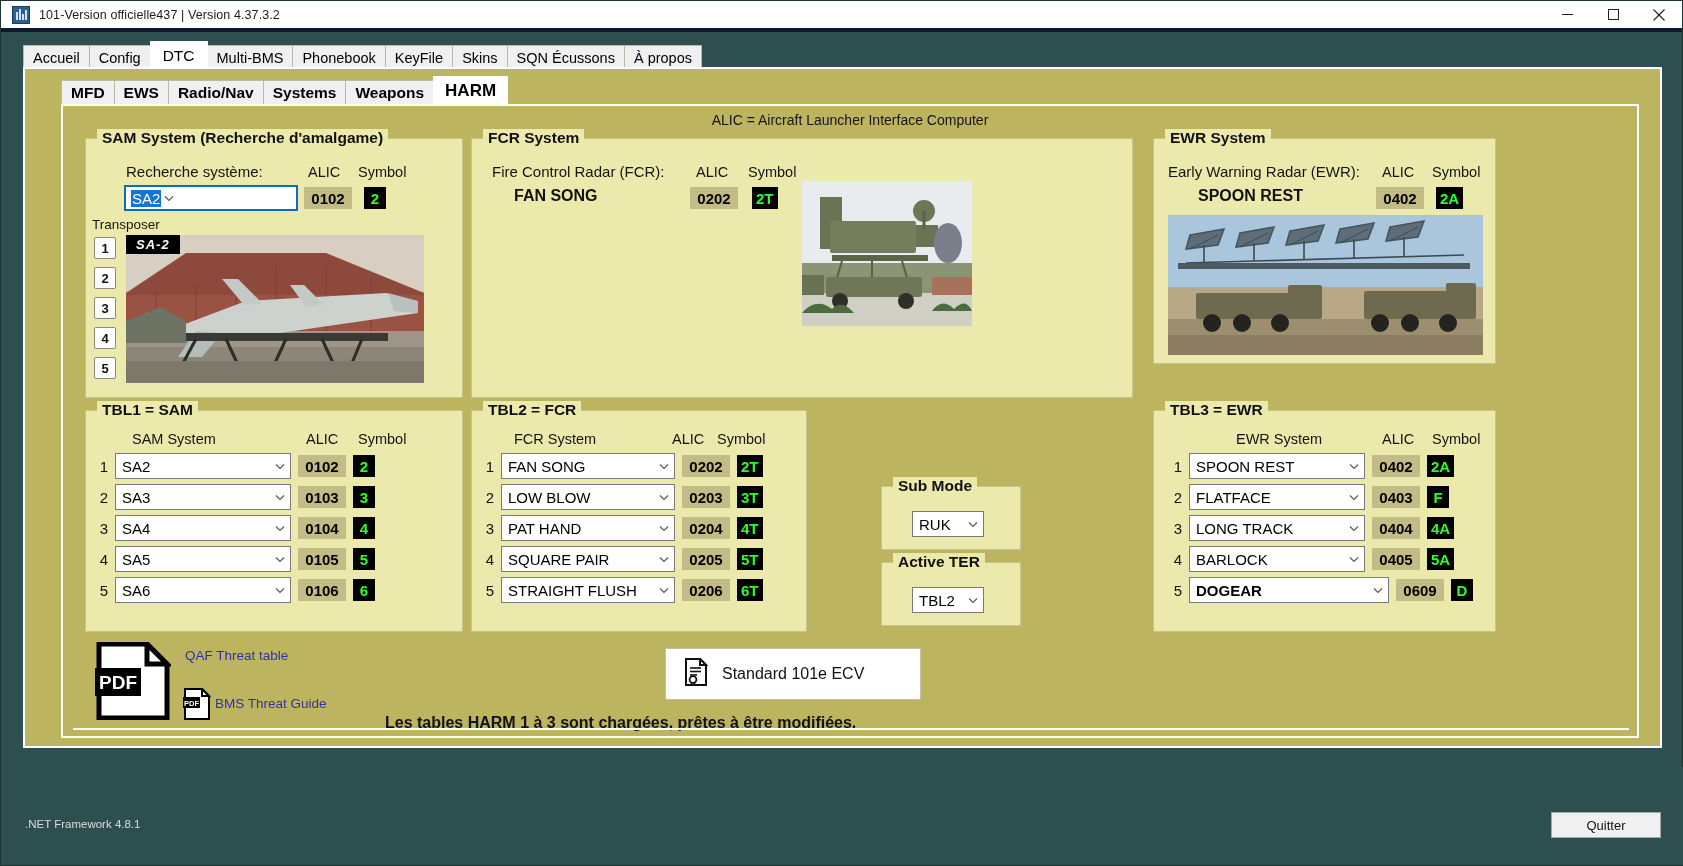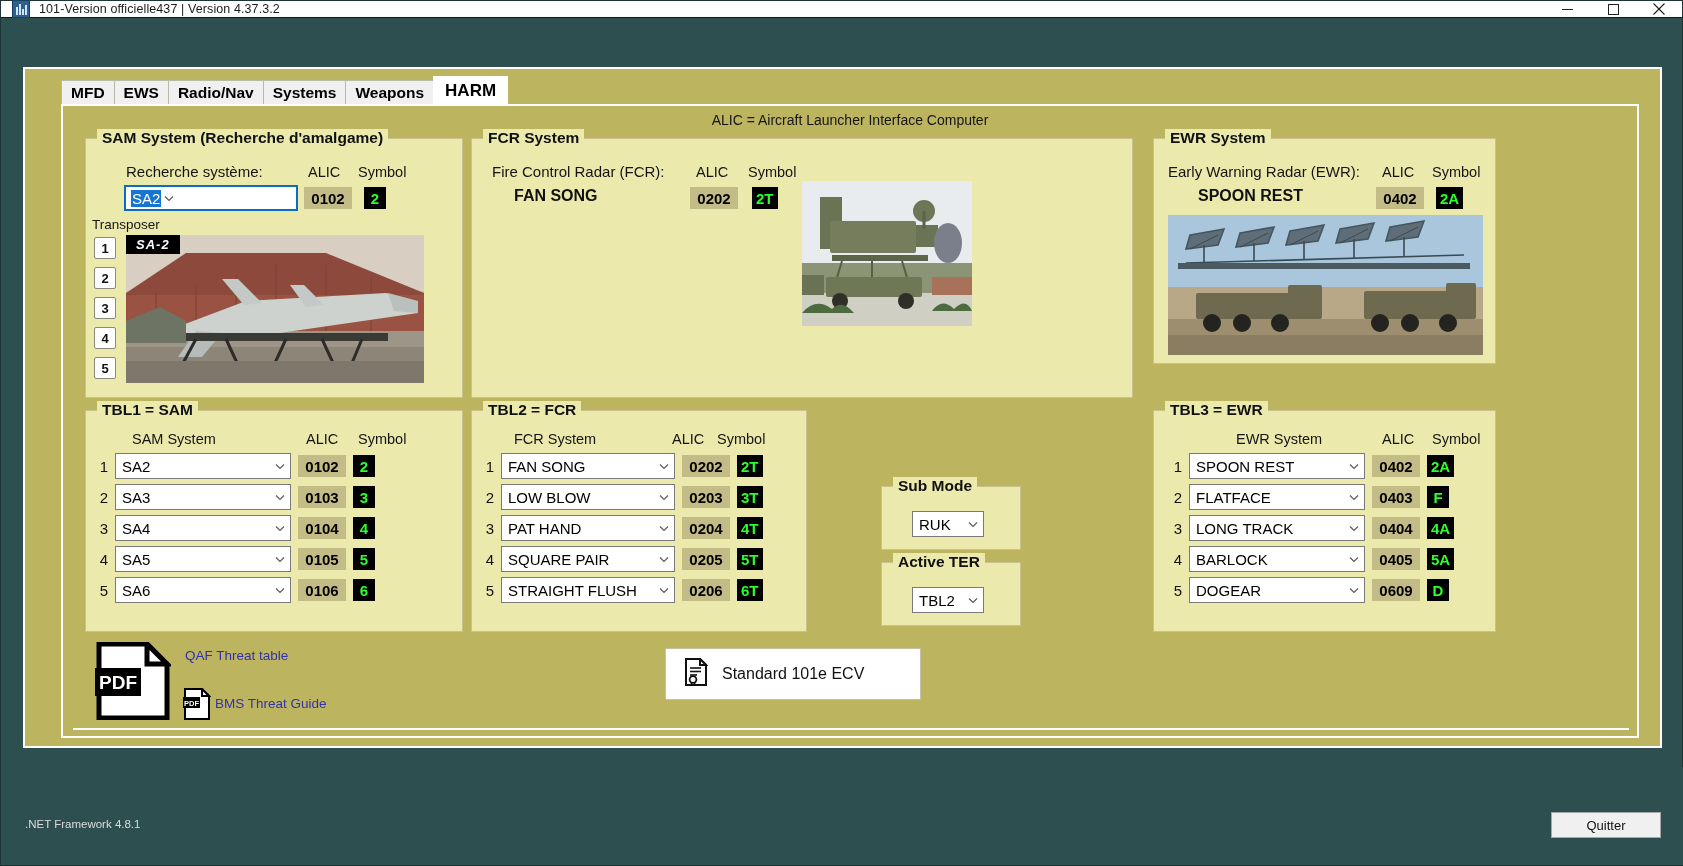--- a/index.html
+++ b/index.html
@@ -12,23 +12,23 @@
     -webkit-font-smoothing:antialiased;
   }
   
   #window {
     position:relative; width:1683px; height:866px;
     background:#2e4f4f;
     border:1px solid #1d3434;
   }
   
   #titlebar {
-    height:17px; background:#ffffff;
+    height:31px; background:#ffffff;
     display:flex; align-items:center;
-    border-bottom:1px solid #0f172a;
+    border-bottom:4px solid #0f172a;
   }
   #app-icon {
     width:18px; height:18px; margin-left:11px; margin-right:9px;
     background:#2e5f8f; border:1px solid #15405f;
     display:flex; align-items:center; justify-content:center;
     flex:none;
   }
   #app-icon .bars { display:flex; gap:1px; align-items:flex-end; }
   #app-icon .bars i { display:block; width:2px; background:#cfe4f5; }
   #title-text { font-size:12.5px; color:#1b1b1b; letter-spacing:0.1px; }
@@ -246,20 +246,31 @@
       </div>
       <div class="winbtn">
         <svg width="12" height="12" viewBox="0 0 12 12">
             <line x1="0.5" y1="0.5" x2="11.5" y2="11.5" stroke="#202020" stroke-width="1.1"></line>
             <line x1="11.5" y1="0.5" x2="0.5" y2="11.5" stroke="#202020" stroke-width="1.1"></line>
           </svg>
       </div>
     </div>
   </div>
 
+  <div id="tabstrip">
+    <div class="tab">Accueil</div>
+    <div class="tab">Config</div>
+    <div class="tab active">DTC</div>
+    <div class="tab">Multi-BMS</div>
+    <div class="tab">Phonebook</div>
+    <div class="tab">KeyFile</div>
+    <div class="tab">Skins</div>
+    <div class="tab">SQN Écussons</div>
+    <div class="tab">À propos</div>
+  </div>
 
   <div id="content-panel">
 
     <div id="subtabs">
       <div class="subtab">MFD</div>
       <div class="subtab">EWS</div>
       <div class="subtab">Radio/Nav</div>
       <div class="subtab">Systems</div>
       <div class="subtab">Weapons</div>
       <div class="subtab active">HARM</div>
@@ -658,21 +669,21 @@
                   <svg width="10" height="7" viewBox="0 0 10 7">
                     <polyline points="1,1.5 5,5.5 9,1.5" fill="none" stroke="#5b5b5b" stroke-width="1.2"></polyline>
                   </svg>
                 </span>
             </div>
             <div class="alic-box">0405</div>
             <div class="sym-box">5A</div>
           </div>
           <div class="trow">
             <span class="tnum">5</span>
-            <div class="combo" style="width:176px;">
+            <div class="combo" style="width:200px;font-weight:bold;">
               <span class="cval">DOGEAR</span>
               <span class="carrow">
                   <svg width="10" height="7" viewBox="0 0 10 7">
                     <polyline points="1,1.5 5,5.5 9,1.5" fill="none" stroke="#5b5b5b" stroke-width="1.2"></polyline>
                   </svg>
                 </span>
             </div>
             <div class="alic-box">0609</div>
             <div class="sym-box">D</div>
           </div>
@@ -715,20 +726,21 @@
               </g>
               <circle cx="9" cy="21.5" r="3.4" fill="none" stroke="#111" stroke-width="1.8"></circle>
               <line x1="7.4" y1="24.5" x2="7.4" y2="27.5" stroke="#111" stroke-width="1.6"></line>
               <line x1="10.6" y1="24.5" x2="10.6" y2="27.5" stroke="#111" stroke-width="1.6"></line>
             </svg>
           </span>
           <span class="alabel">Standard 101e ECV</span>
         </div>
 
 
+        <div id="status-msg">Les tables HARM 1 à 3 sont chargées, prêtes à être modifiées.</div>
       </div>
 
       <div class="hline" style="left:10px; bottom:6px; width:1556px; background:#ffffff;"></div>
     </div>
   </div>
 
   <div id="footer">
     <div id="dotnet">.NET Framework 4.8.1</div>
     <div id="quit-btn">Quitter</div>
   </div>

